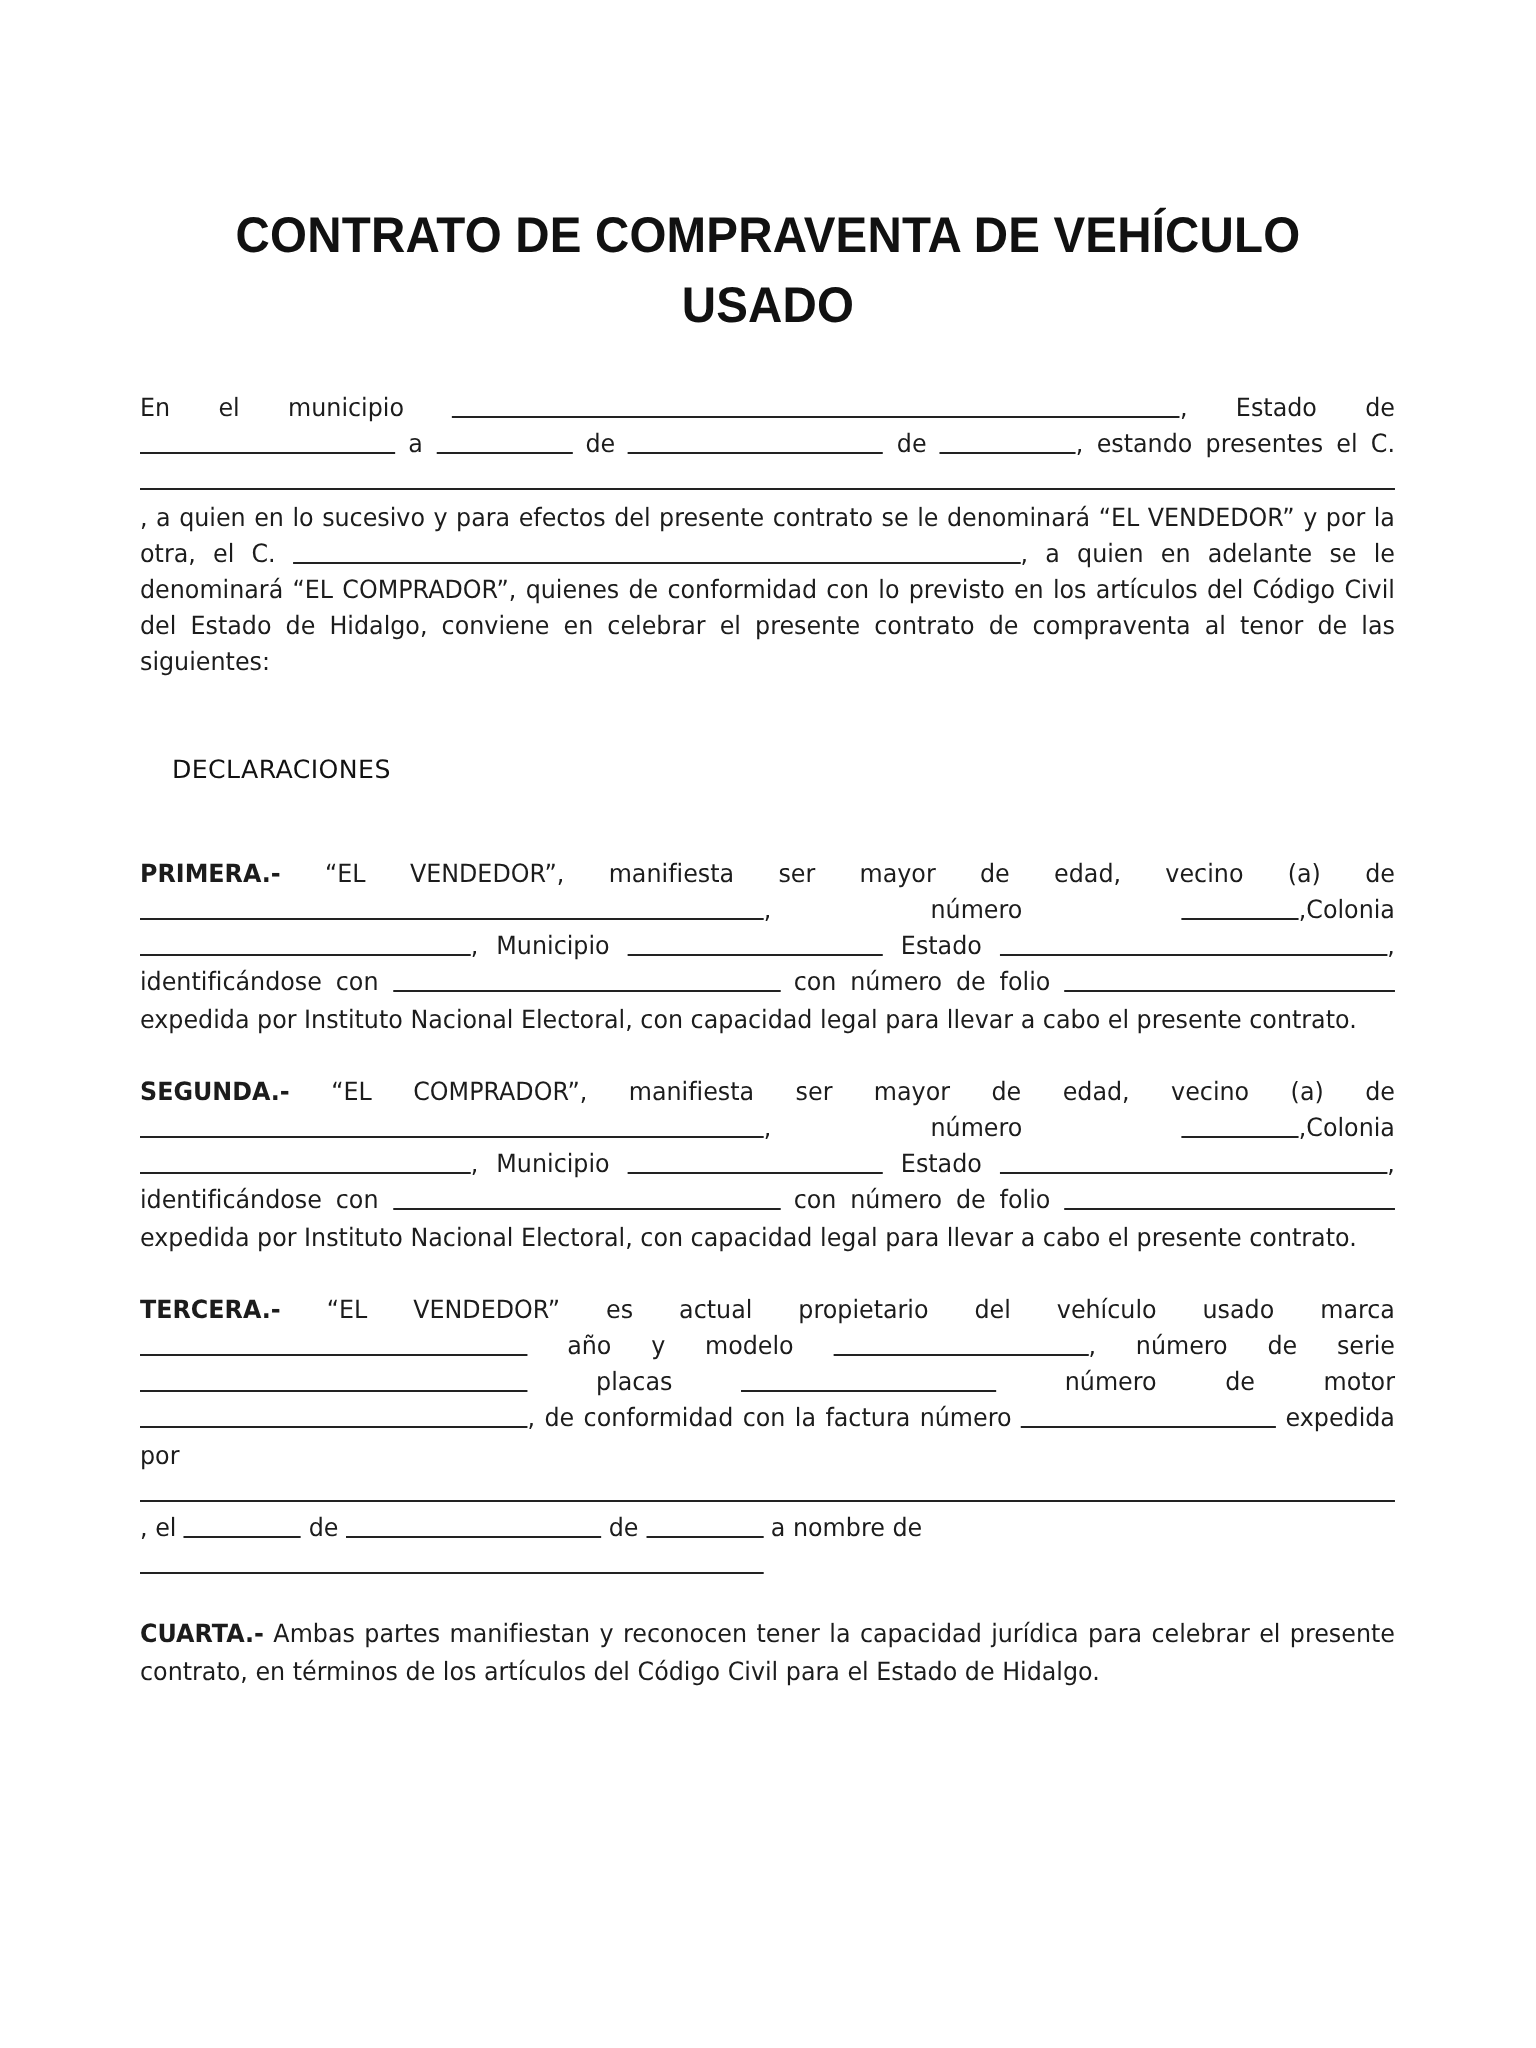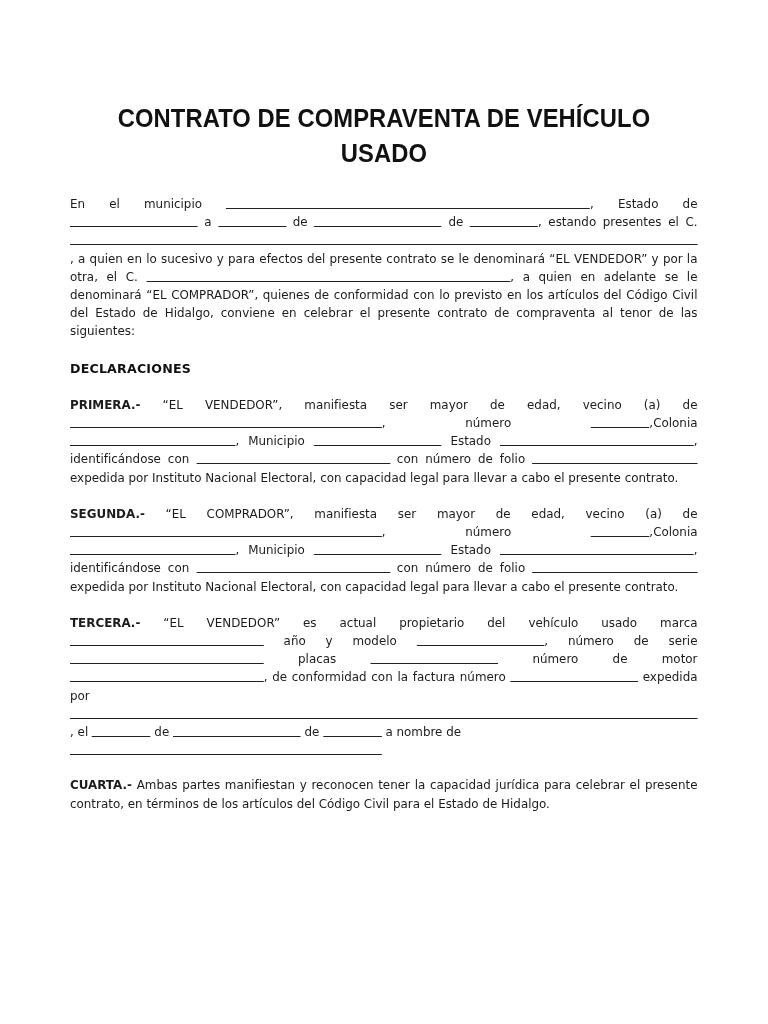--- a/index.html
+++ b/index.html
@@ -82,23 +82,23 @@
   .w-xxs    { width: 72px; }
   .w-tiny   { width: 62px; }
 
   
   .gap-title   { height: 24px; }
   .gap-block   { height: 18px; }
   .gap-head    { height: 19px; }
   .gap-small   { height: 17px; }
 
   .section-head {
-    margin: 0;
+    margin: 16px;
     font-family: "DejaVu Sans", sans-serif;
-    font-weight: bold;
+    font-weight: normal;
     font-size: 12.6px;
     line-height: 18.2px;
     letter-spacing: 0.2px;
     color: #111111;
   }
 
   
   .rule-line {
     display: block;
     height: 18.2px;

